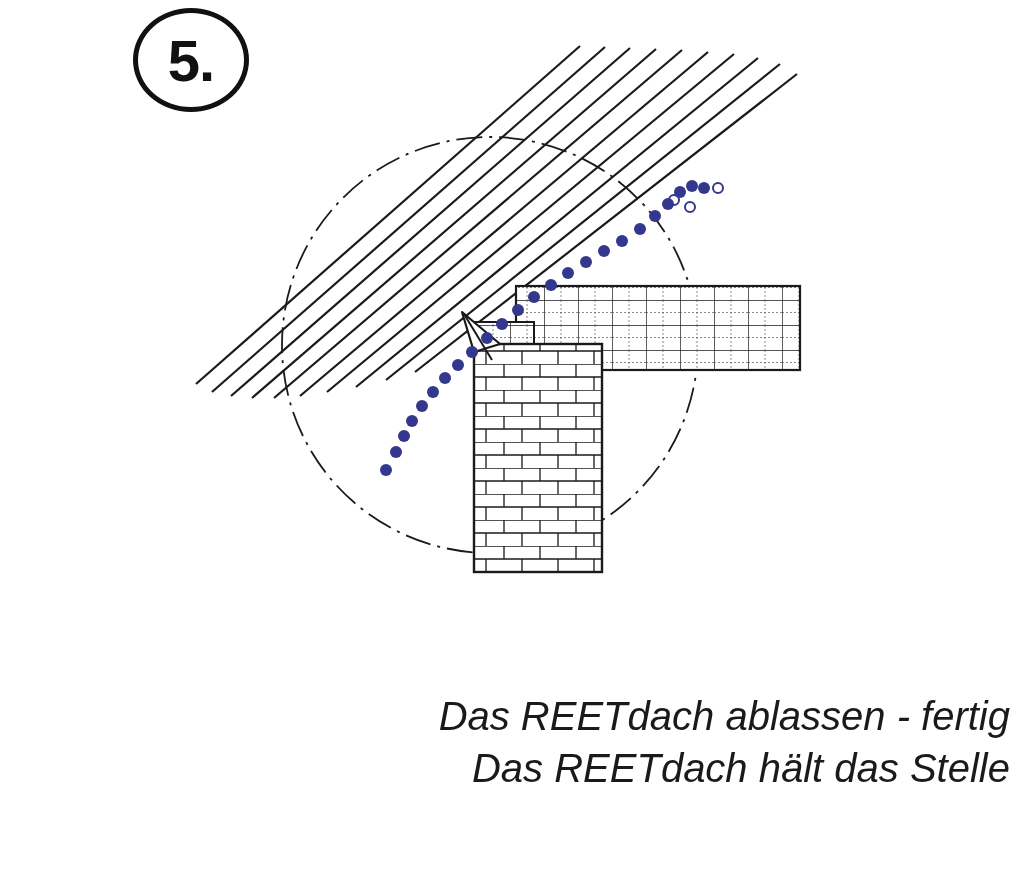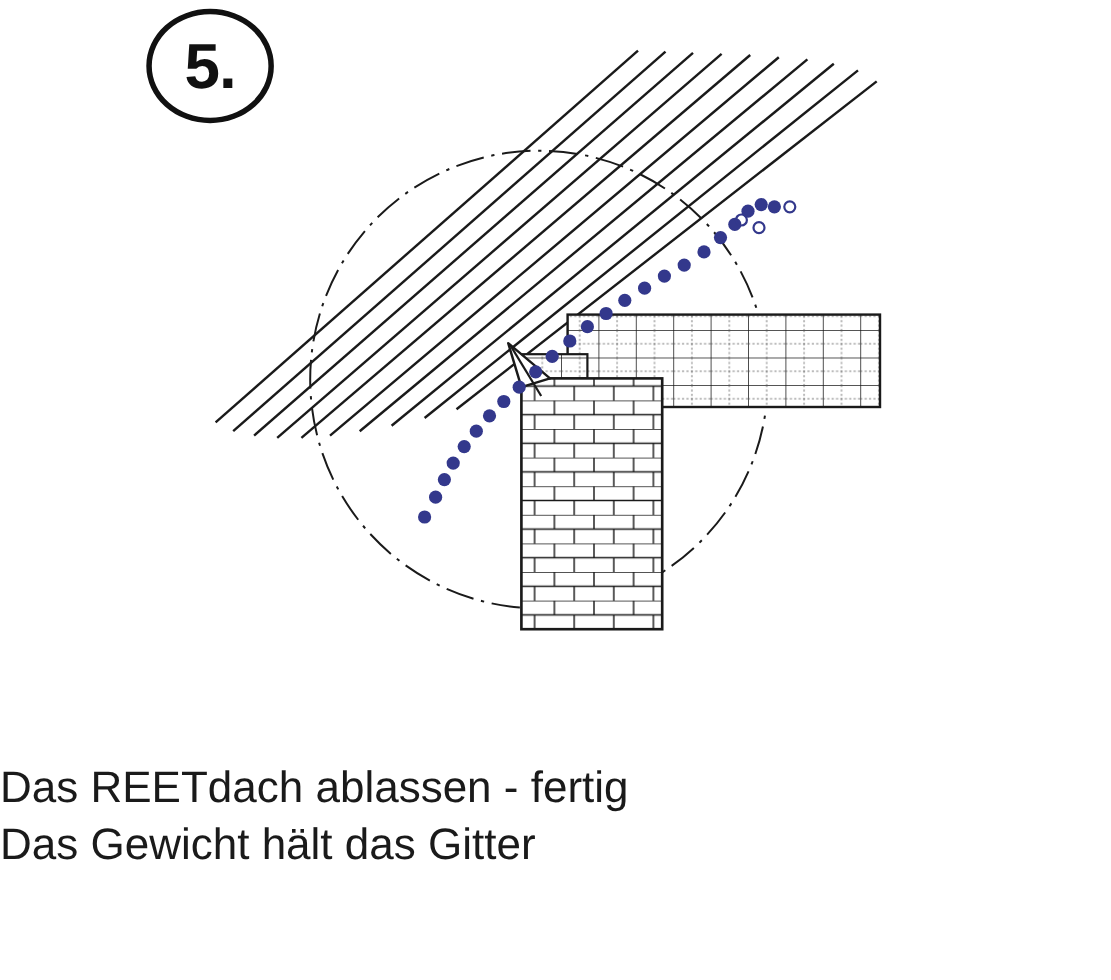--- a/index.html
+++ b/index.html
@@ -56,21 +56,22 @@
     font-size: 58px;
     font-weight: bold;
     letter-spacing: -1px;
     color: #111111;
   }
   #caption {
     position: absolute;
     left: 0;
     top: 690px;
     width: 1010px;
-    text-align: left;
+    text-align: right;
+    font-style: italic;
   }
   #caption .line {
     font-size: 40px;
     line-height: 52px;
     color: #1a1a1a;
     white-space: nowrap;
   }
 </style>
 </head>
 <body>
@@ -161,16 +162,16 @@
       <circle cx="704" cy="188" r="6"></circle>
       <circle cx="674" cy="200" r="5" fill="none" stroke="#33388c" stroke-width="2"></circle>
       <circle cx="690" cy="207" r="5" fill="none" stroke="#33388c" stroke-width="2"></circle>
       <circle cx="718" cy="188" r="5" fill="none" stroke="#33388c" stroke-width="2"></circle>
     </g>
 
   </svg>
 
   <div id="caption">
     <div class="line">Das REETdach ablassen - fertig</div>
-    <div class="line">Das Gewicht hält das Gitter</div>
+    <div class="line">Das REETdach hält das Stelle</div>
   </div>
 
 </div>
 
 </body></html>

